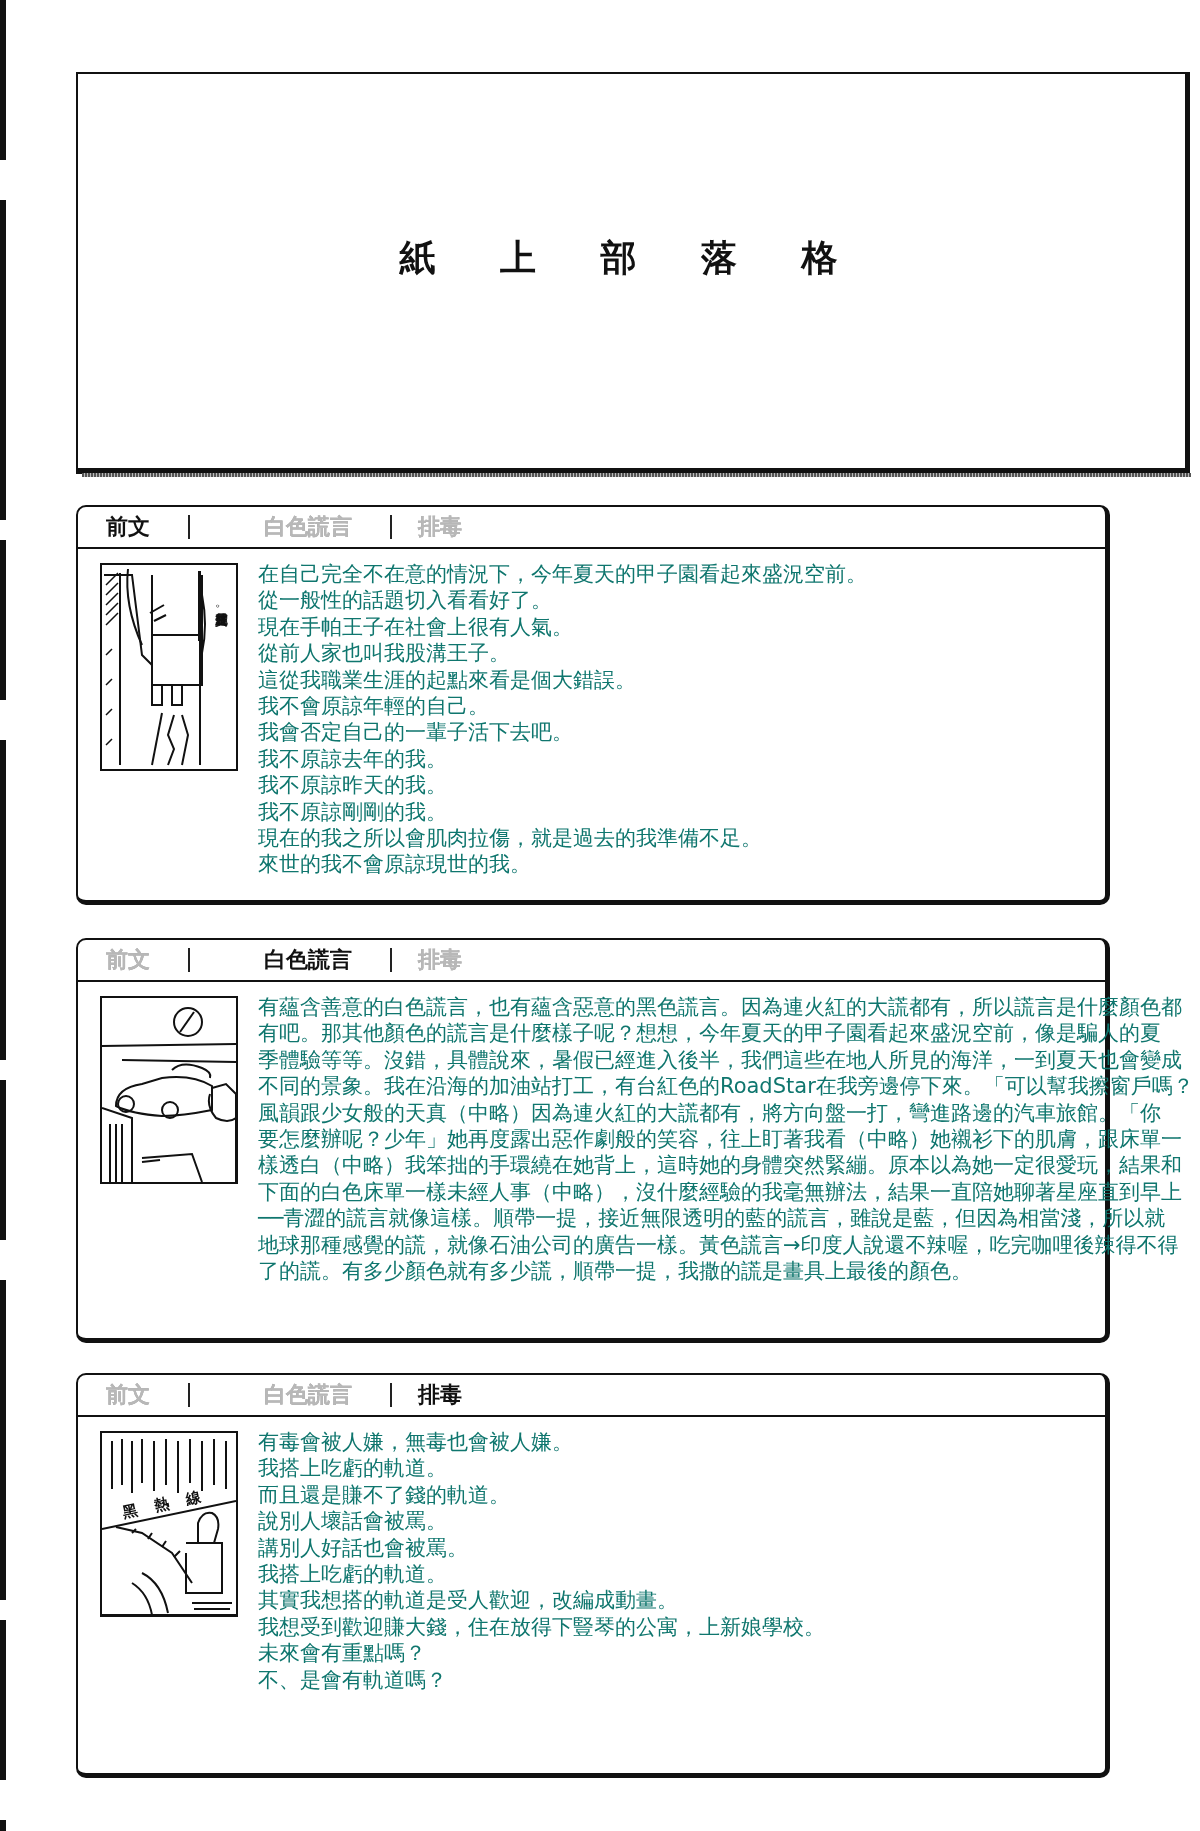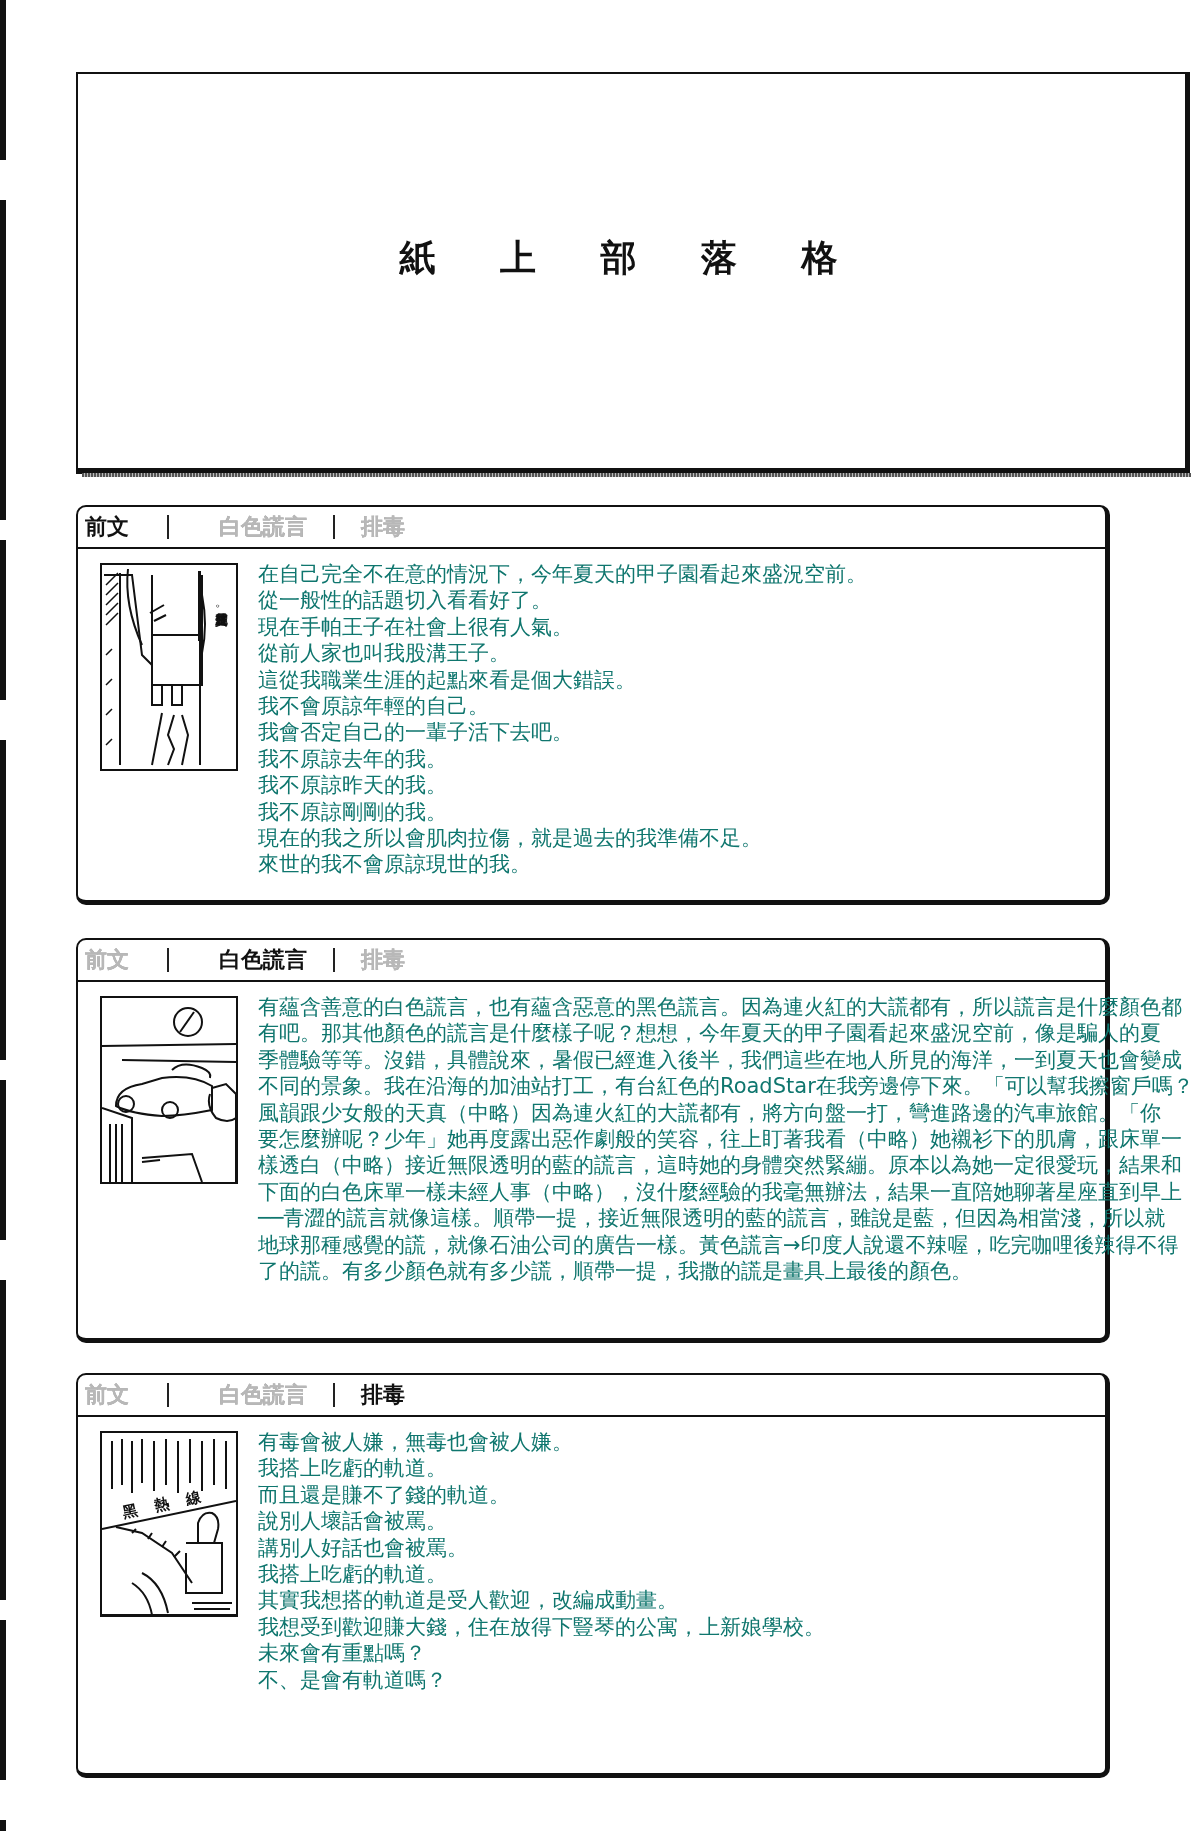--- a/index.html
+++ b/index.html
@@ -28,29 +28,29 @@
   }
 
   .panel {
     position: absolute; left: 76px; width: 1034px;
     border: 2px solid #111;
     border-right-width: 5px; border-bottom-width: 5px;
     border-radius: 10px;
   }
   .panel-header {
     height: 42px; border-bottom: 2px solid #111;
-    display: flex; align-items: center; padding-left: 7px;
+    display: flex; align-items: center; padding-left: 28px;
     font-size: 22px;
   }
   .tab { font-weight: bold; }
   .tab.inactive { color: #b8b8b8; font-weight: bold; text-shadow: 0 0 0 #999; }
   .tab.active { color: #111; }
   .tab-sep { display: inline-block; width: 2px; height: 24px; background: #222; margin: 0 26px; }
   .tab-1 { width: 56px; }
-  .tab-2 { width: 112px; text-align: right; }
+  .tab-2 { width: 112px; text-align: center; margin-left: 36px; }
 
   .panel-body { position: relative; }
   .illust {
     position: absolute; left: 22px; top: 14px; width: 138px;
     border: 2px solid #111; background: #fff; overflow: hidden;
   }
   .panel-text {
     position: absolute; left: 180px; right: 18px; top: 12px;
     font-size: 21px; line-height: 26.4px; color: #0f766e;
   }
@@ -158,21 +158,21 @@
         </g>
       </svg>
     </div>
     <div class="panel-text">
       <span class="line">有蘊含善意的白色謊言，也有蘊含惡意的黑色謊言。因為連火紅的大謊都有，所以謊言是什麼顏色都</span>
       <span class="line">有吧。那其他顏色的謊言是什麼樣子呢？想想，今年夏天的甲子園看起來盛況空前，像是騙人的夏</span>
       <span class="line">季體驗等等。沒錯，具體說來，暑假已經進入後半，我們這些在地人所見的海洋，一到夏天也會變成</span>
       <span class="line">不同的景象。我在沿海的加油站打工，有台紅色的RoadStar在我旁邊停下來。「可以幫我擦窗戶嗎？</span>
       <span class="line">風韻跟少女般的天真（中略）因為連火紅的大謊都有，將方向盤一打，彎進路邊的汽車旅館。「你</span>
       <span class="line">要怎麼辦呢？少年」她再度露出惡作劇般的笑容，往上盯著我看（中略）她襯衫下的肌膚，跟床單一</span>
-      <span class="line">樣透白（中略）接近無限透明的藍的謊言，這時她的身體突然緊繃。原本以為她一定很愛玩，結果和</span>
+      <span class="line">樣透白（中略）我笨拙的手環繞在她背上，這時她的身體突然緊繃。原本以為她一定很愛玩，結果和</span>
       <span class="line">下面的白色床單一樣未經人事（中略），沒什麼經驗的我毫無辦法，結果一直陪她聊著星座直到早上</span>
       <span class="line">──青澀的謊言就像這樣。順帶一提，接近無限透明的藍的謊言，雖說是藍，但因為相當淺，所以就</span>
       <span class="line">地球那種感覺的謊，就像石油公司的廣告一樣。黃色謊言→印度人說還不辣喔，吃完咖哩後辣得不得</span>
       <span class="line">了的謊。有多少顏色就有多少謊，順帶一提，我撒的謊是畫具上最後的顏色。</span>
     </div>
   </div>
 </div>
 
 <div class="panel" style="top:1373px; height:405px;">
   <div class="panel-header">

